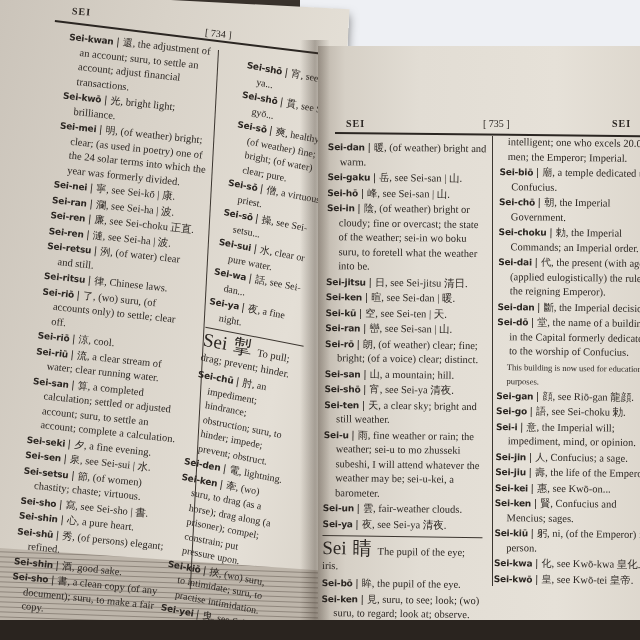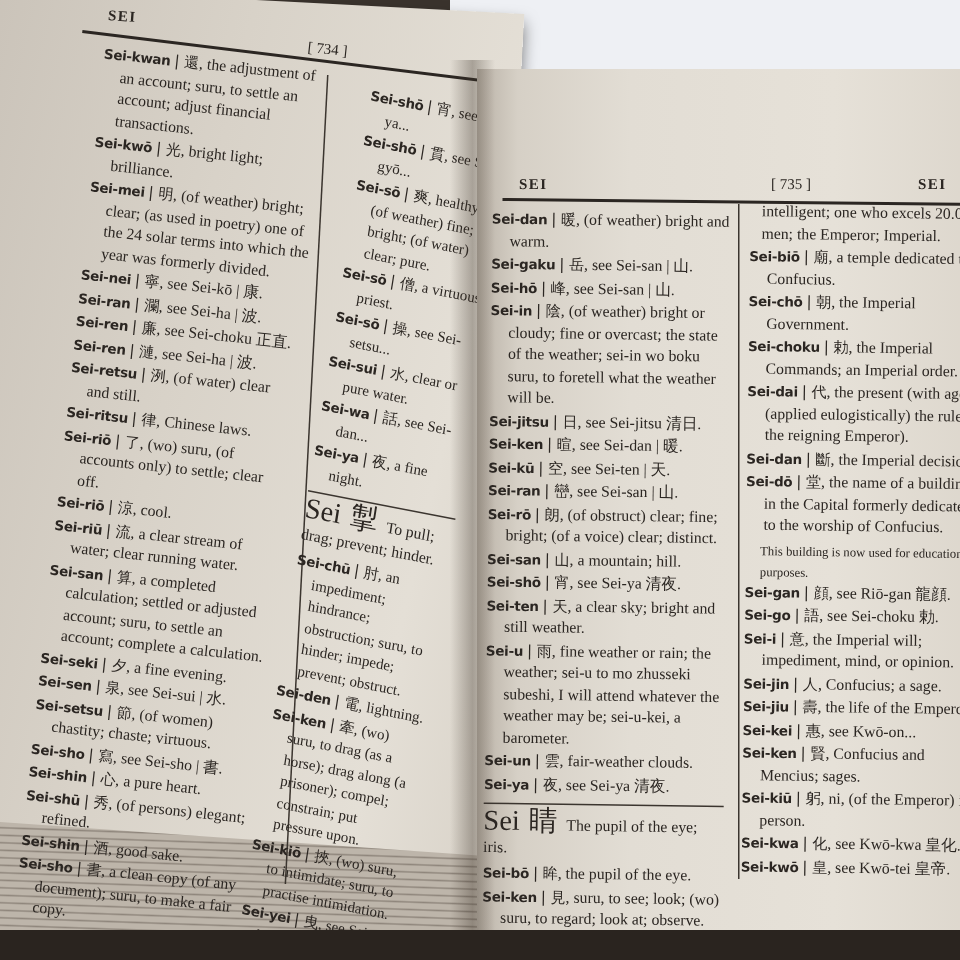--- a/index.html
+++ b/index.html
@@ -111,35 +111,35 @@
     <div class="entry"><span class="hw">Sei-ken</span> <span class="kanji">| 牽</span><span class="def">, (wo) suru, to drag (as a horse); drag along (a prisoner); compel; constrain; put pressure upon.</span></div>
     <div class="entry"><span class="hw">Sei-kiō</span> <span class="kanji">| 挾</span><span class="def">, (wo) suru, to intimidate; suru, to practise intimidation.</span></div>
     <div class="entry"><span class="hw">Sei-yei</span> <span class="kanji">| 曳</span><span class="def">, see Sei-ken | 牽.</span></div>
     <div class="section-head"><span class="section-sei">Sei</span><span class="section-kanji">棲</span></div>
   </div>
 
 <div class="right-page"></div>
 <div class="gutter"></div>
 
 <div class="running-head" style="left:346px; top:118px;">SEI</div>
-<div class="page-num" style="left:483px; top:118px;margin-left:31px;">[ 735 ]</div>
+<div class="page-num" style="left:483px; top:118px;">[ 735 ]</div>
 <div class="running-head" style="left:612px; top:118px;">SEI</div>
 <div class="rule" style="left:335px; top:132px; width:310px; transform:rotate(0.6deg); transform-origin:0 0;"></div>
 <div class="vrule" style="left:492px; top:136px; height:450px;"></div>
 
 <div class="col rp-col" style="left:328px; top:140px; width:160px;" id="rp-col1">
     <div class="entry"><span class="hw">Sei-dan</span> <span class="kanji">| 暖</span><span class="def">, (of weather) bright and warm.</span></div>
     <div class="entry"><span class="hw">Sei-gaku</span> <span class="kanji">| 岳</span><span class="def">, see Sei-san | 山.</span></div>
     <div class="entry"><span class="hw">Sei-hō</span> <span class="kanji">| 峰</span><span class="def">, see Sei-san | 山.</span></div>
-    <div class="entry"><span class="hw">Sei-in</span> <span class="kanji">| 陰</span><span class="def">, (of weather) bright or cloudy; fine or overcast; the state of the weather; sei-in wo boku suru, to foretell what the weather will be.</span></div>
+    <div class="entry"><span class="hw">Sei-in</span> <span class="kanji">| 陰</span><span class="def">, (of weather) bright or cloudy; fine or overcast; the state of the weather; sei-in wo boku suru, to foretell what the weather into be.</span></div>
     <div class="entry"><span class="hw">Sei-jitsu</span> <span class="kanji">| 日</span><span class="def">, see Sei-jitsu 清日.</span></div>
     <div class="entry"><span class="hw">Sei-ken</span> <span class="kanji">| 暄</span><span class="def">, see Sei-dan | 暖.</span></div>
     <div class="entry"><span class="hw">Sei-kū</span> <span class="kanji">| 空</span><span class="def">, see Sei-ten | 天.</span></div>
     <div class="entry"><span class="hw">Sei-ran</span> <span class="kanji">| 巒</span><span class="def">, see Sei-san | 山.</span></div>
-    <div class="entry"><span class="hw">Sei-rō</span> <span class="kanji">| 朗</span><span class="def">, (of obstruct) clear; fine; bright; (of a voice) clear; distinct.</span></div>
+    <div class="entry"><span class="hw">Sei-rō</span> <span class="kanji">| 朗</span><span class="def">, (of weather) clear; fine; bright; (of a voice) clear; distinct.</span></div>
     <div class="entry"><span class="hw">Sei-san</span> <span class="kanji">| 山</span><span class="def">, a mountain; hill.</span></div>
     <div class="entry"><span class="hw">Sei-shō</span> <span class="kanji">| 宵</span><span class="def">, see Sei-ya 清夜.</span></div>
     <div class="entry"><span class="hw">Sei-ten</span> <span class="kanji">| 天</span><span class="def">, a clear sky; bright and still weather.</span></div>
     <div class="entry"><span class="hw">Sei-u</span> <span class="kanji">| 雨</span><span class="def">, fine weather or rain; the weather; sei-u to mo zhusseki subeshi, I will attend whatever the weather may be; sei-u-kei, a barometer.</span></div>
     <div class="entry"><span class="hw">Sei-un</span> <span class="kanji">| 雲</span><span class="def">, fair-weather clouds.</span></div>
     <div class="entry"><span class="hw">Sei-ya</span> <span class="kanji">| 夜</span><span class="def">, see Sei-ya 清夜.</span></div>
     <div class="section-head"><span class="section-sei">Sei</span><span class="section-kanji">睛</span><span class="section-def">The pupil of the eye; iris.</span></div>
     <div class="entry"><span class="hw">Sei-bō</span> <span class="kanji">| 眸</span><span class="def">, the pupil of the eye.</span></div>
     <div class="entry"><span class="hw">Sei-ken</span> <span class="kanji">| 見</span><span class="def">, suru, to see; look; (wo) suru, to regard; look at; observe.</span></div>
     <div class="section-head"><span class="section-sei">Sei</span><span class="section-kanji">聖</span><span class="section-def">(also read Shō); Wisdom; sage; holy; perfect; good;</span></div>

